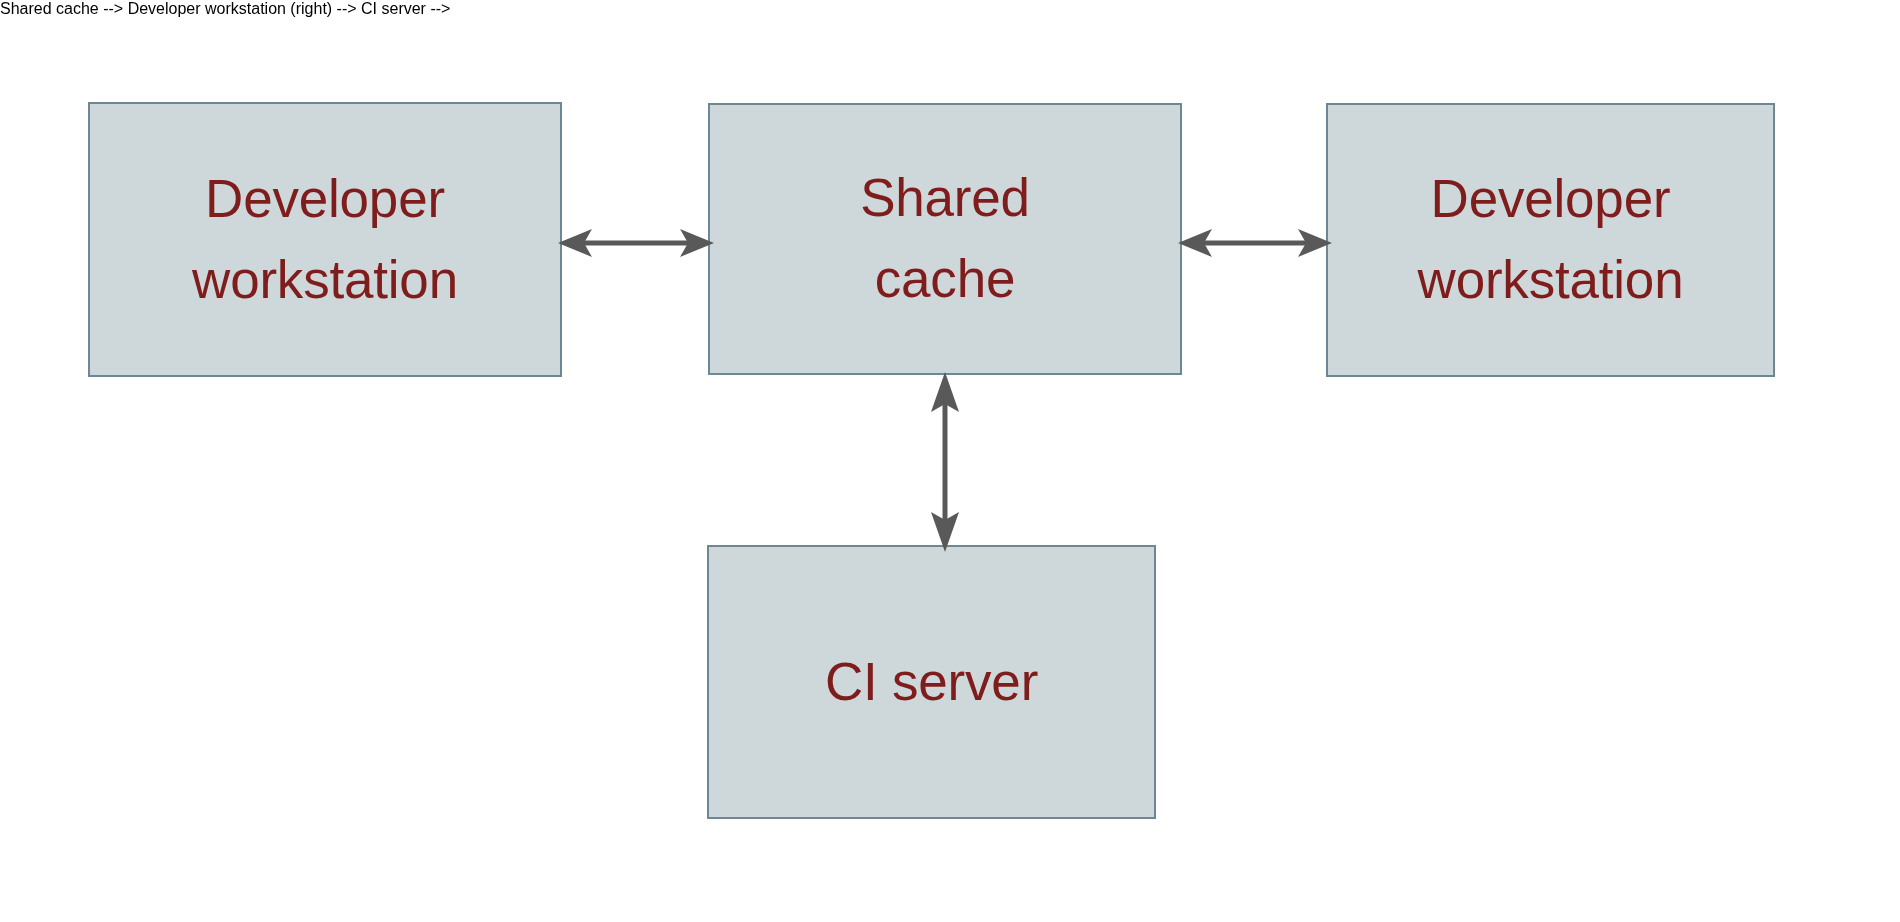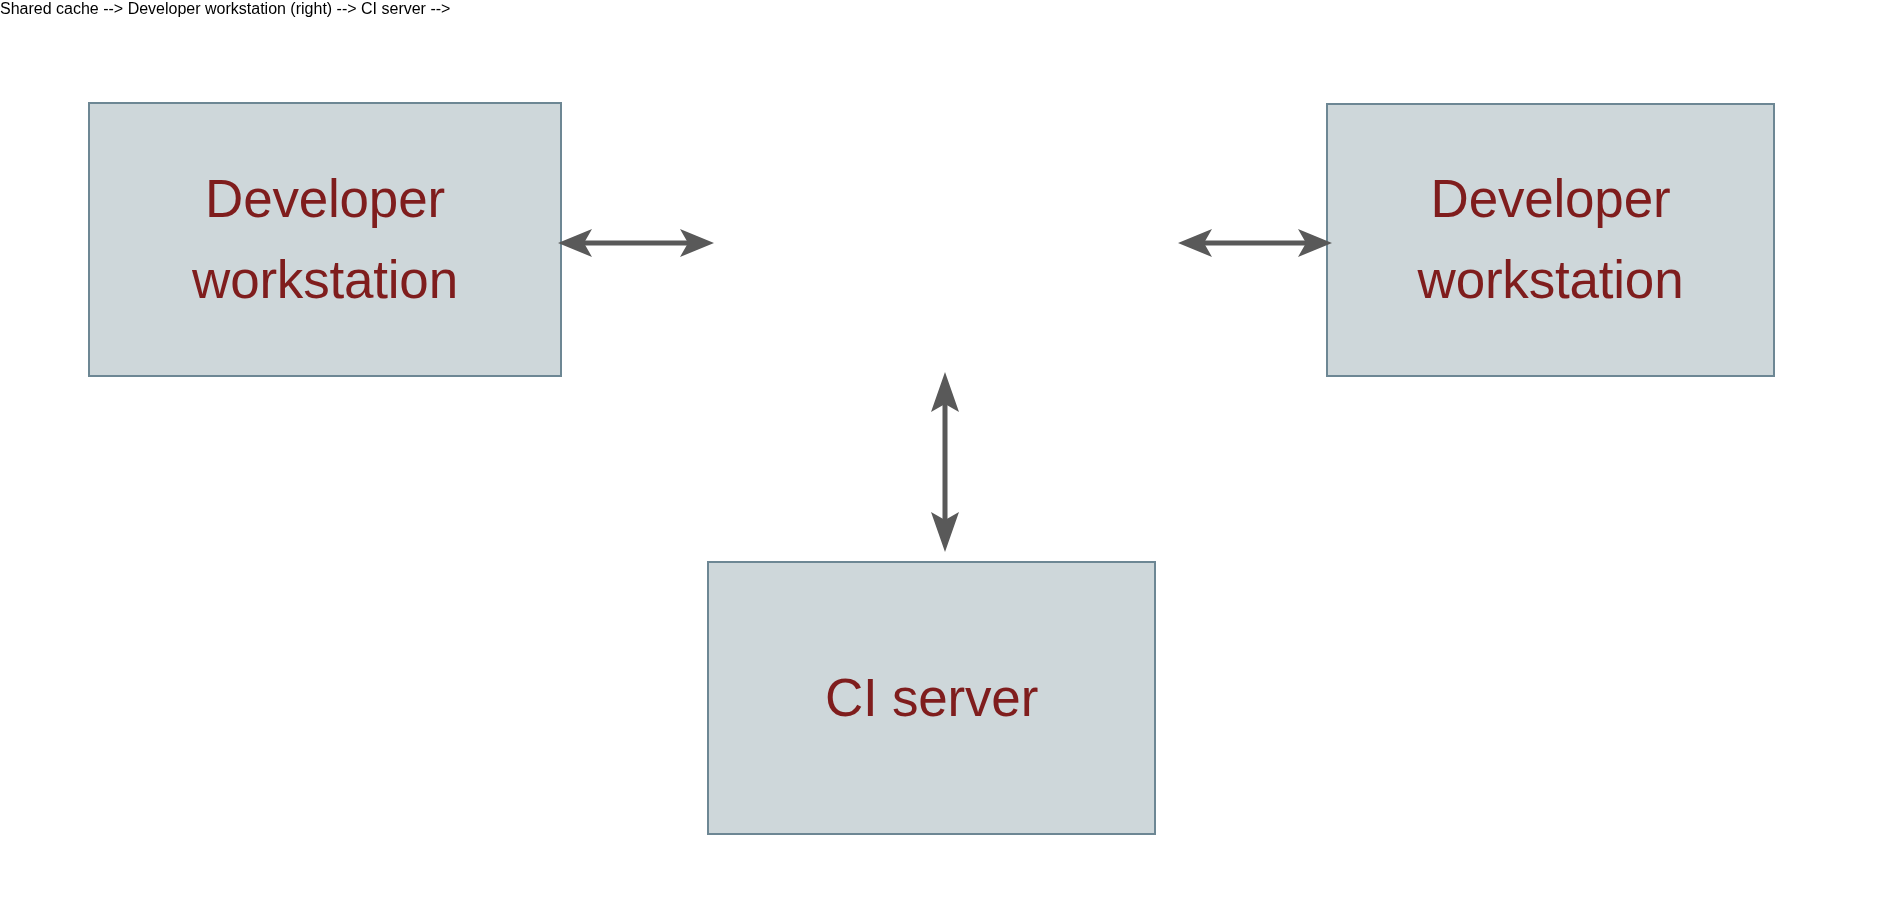--- a/index.html
+++ b/index.html
@@ -35,21 +35,21 @@
     color: #7f1d1d;
     font-weight: 400;
     letter-spacing: -0.2px;
     white-space: pre-line;
     padding: 0 8px;
   }
   
   #node-dev-left   { left: 88px;  top: 102px; width: 474px; height: 275px; }
   #node-shared     { left: 708px; top: 103px; width: 474px; height: 272px; }
   #node-dev-right  { left: 1326px;top: 103px; width: 449px; height: 274px; }
-  #node-ci         { left: 707px; top: 561px; width: 449px; height: 274px; }
+  #node-ci         { left: 707px; top: 545px; width: 449px; height: 274px; }
 
   
   .connector {
     position: absolute;
     overflow: visible;
   }
   #conn-left-shared  { left: 558px;  top: 212px; width: 156px; height: 62px; }
   #conn-shared-right { left: 1178px; top: 212px; width: 154px; height: 62px; }
   #conn-shared-ci    { left: 914px;  top: 372px; width: 62px;  height: 180px; }
 </style>
@@ -57,20 +57,24 @@
 <body>
 
 <div id="canvas">
 
   
   <div class="node" id="node-dev-left">
     <span class="node-label">Developer
 workstation</span>
   </div>
 
+  <div class="node" id="node-shared">
+    <span class="node-label">Shared
+cache</span>
+  </div>
 
   <div class="node" id="node-dev-right">
     <span class="node-label">Developer
 workstation</span>
   </div>
 
   <div class="node" id="node-ci">
     <span class="node-label">CI server</span>
   </div>
 

